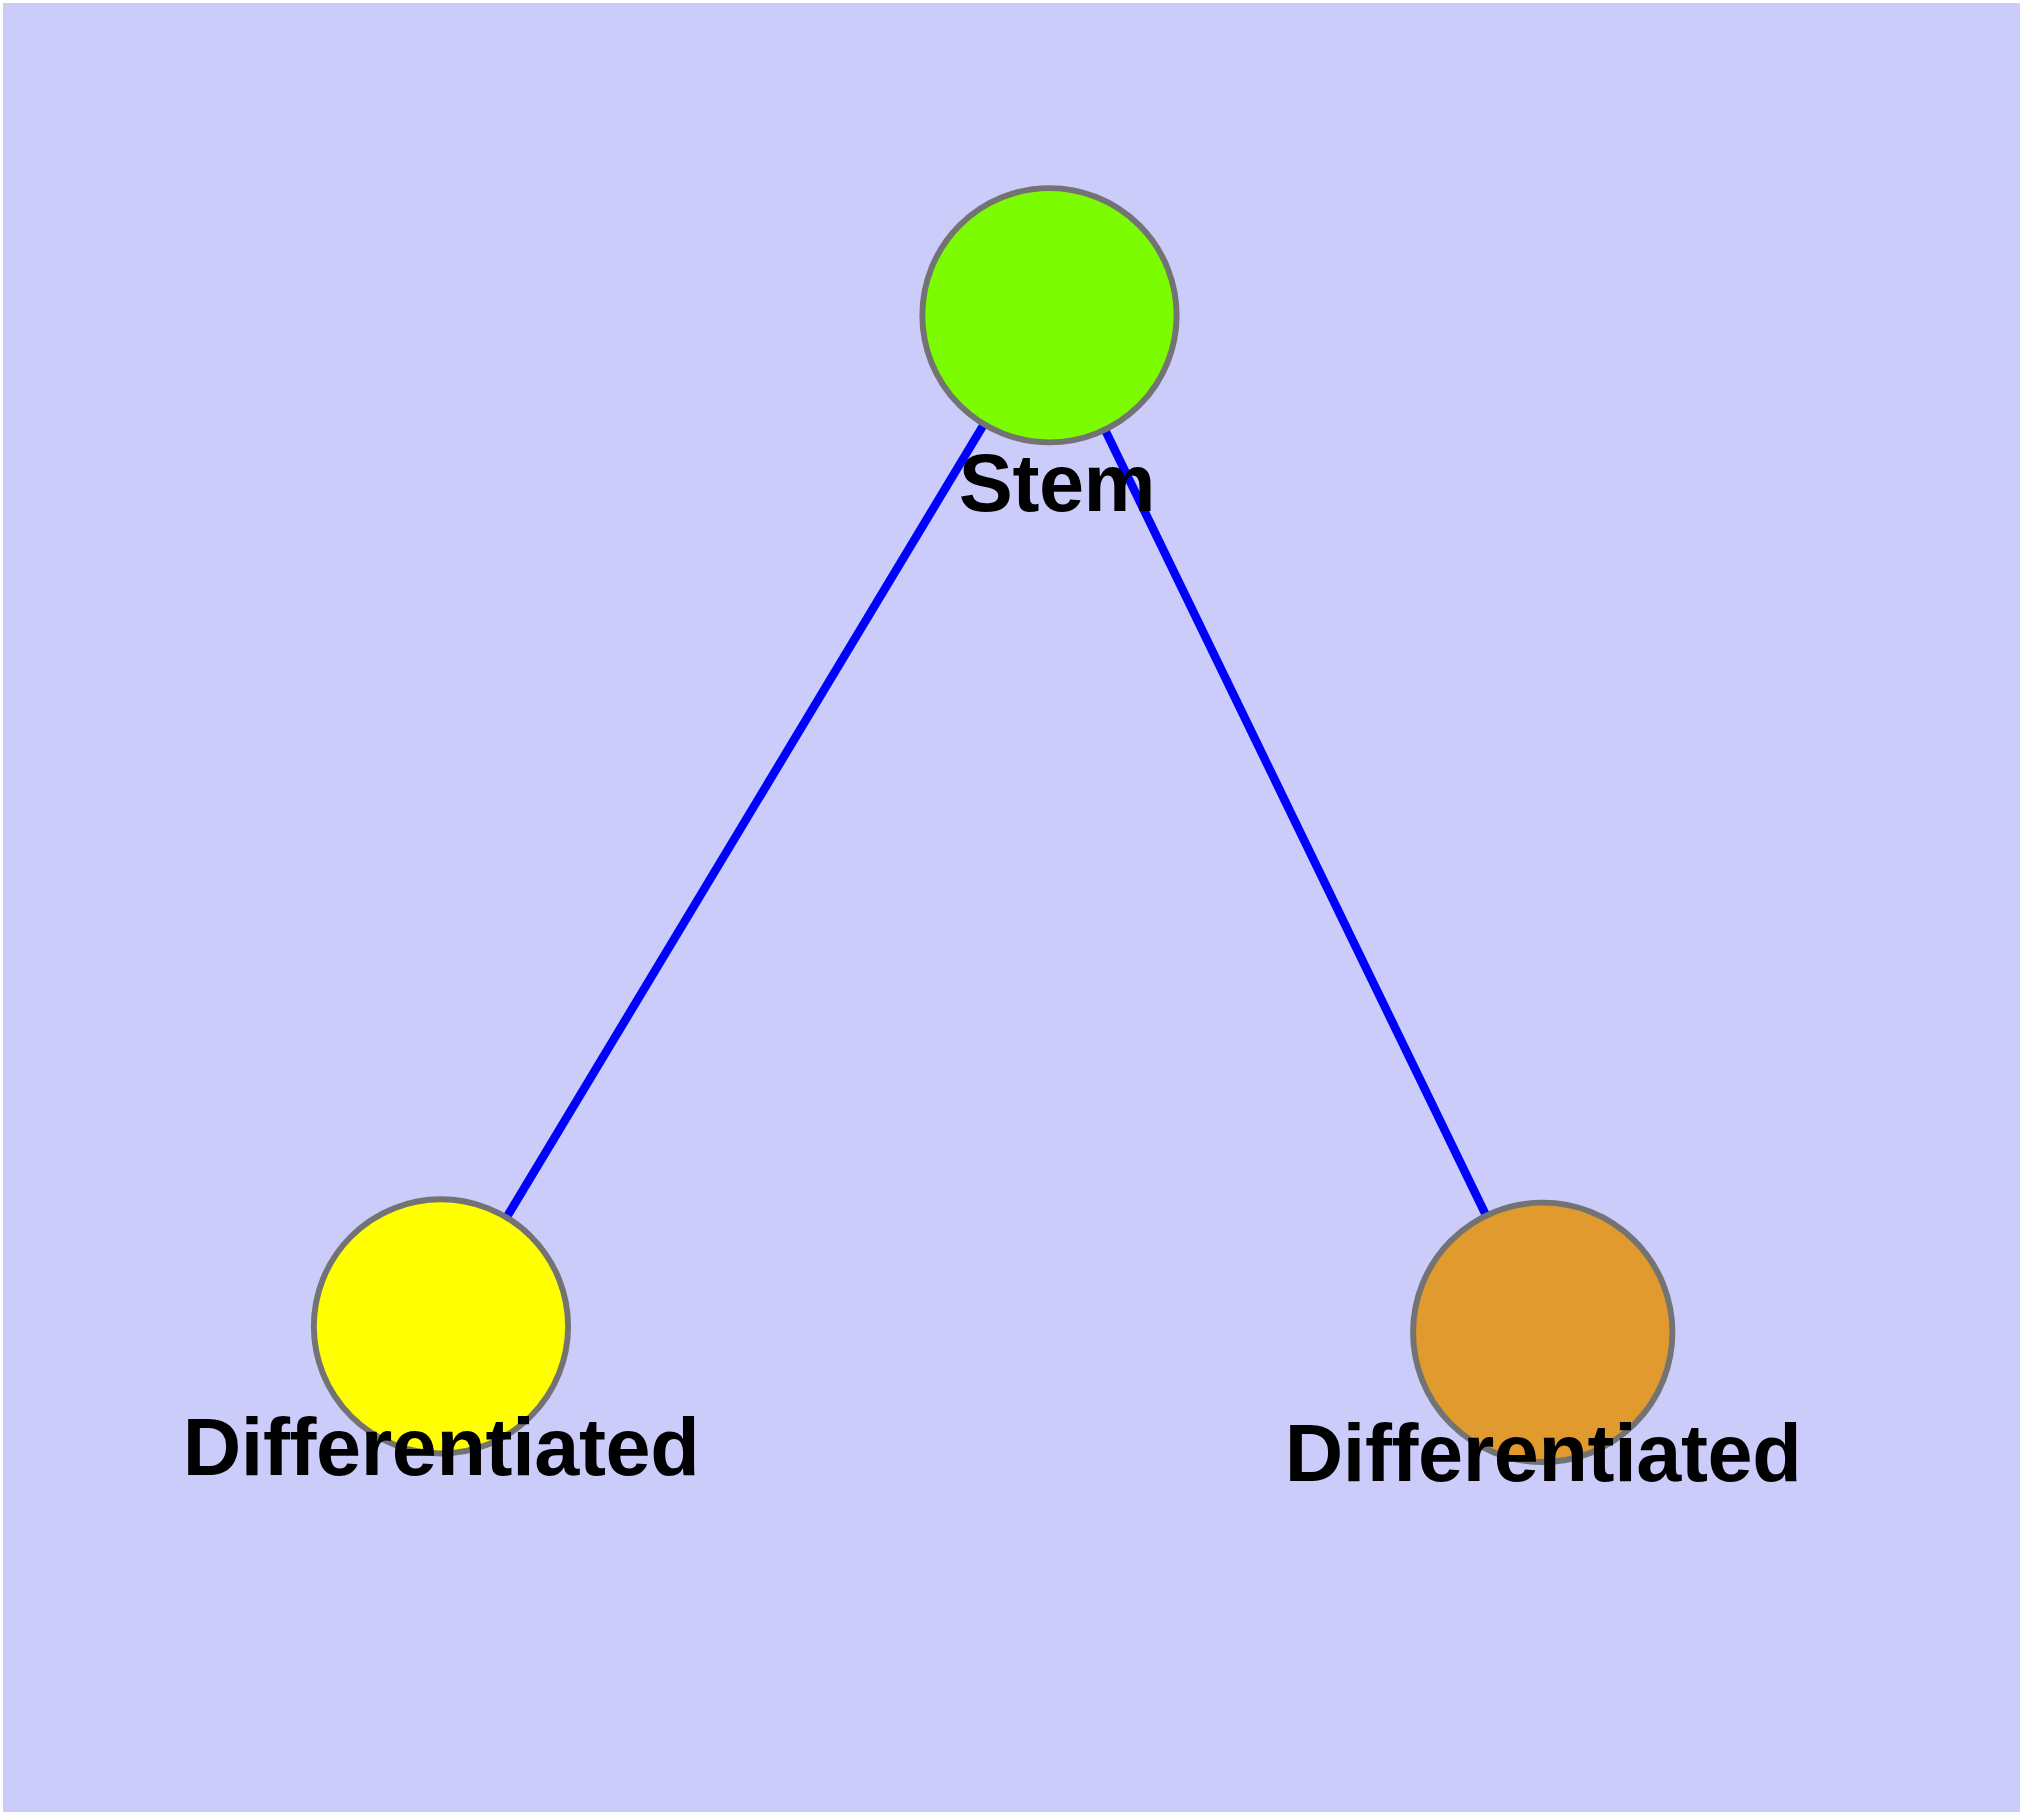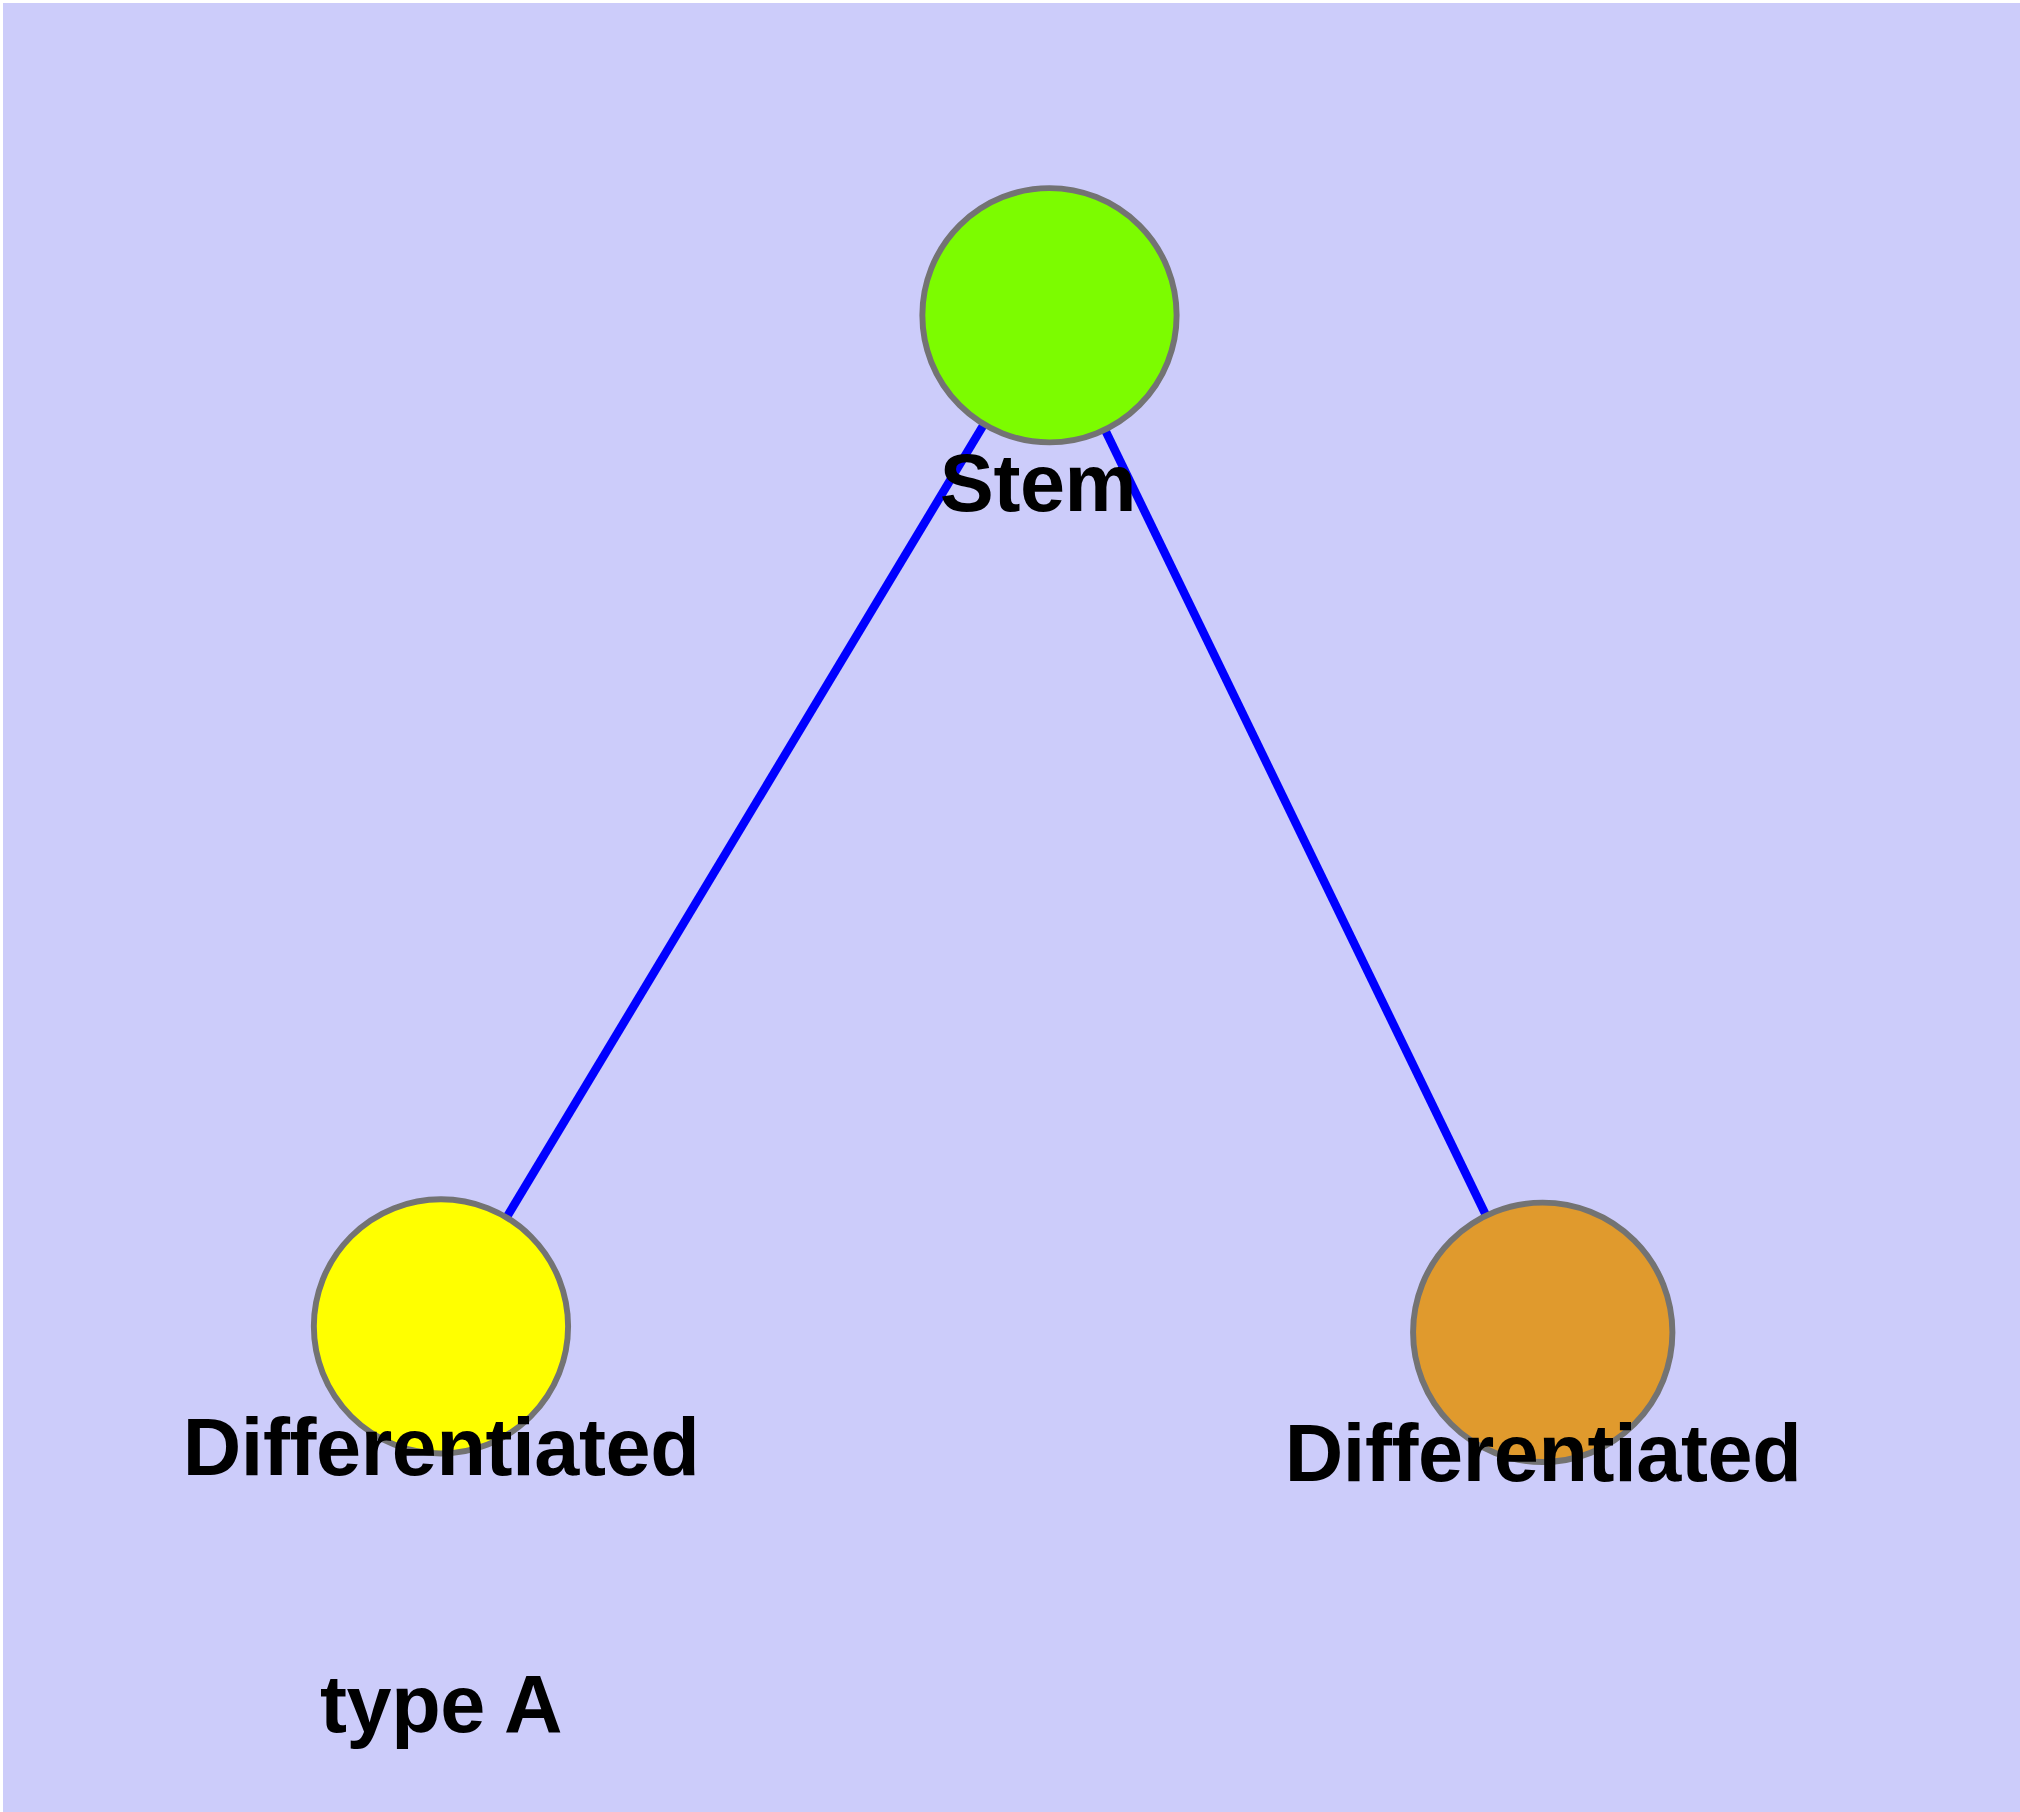--- a/index.html
+++ b/index.html
@@ -59,27 +59,26 @@
       <line x1="1238" y1="372" x2="1820" y2="1572" stroke="#0000ff" stroke-width="10" stroke-linecap="butt"></line>
     </g>
 
     <g>
       <circle cx="1238" cy="372" r="150" fill="#7cfc00" stroke="#737373" stroke-width="7"></circle>
       <circle cx="520" cy="1565" r="150" fill="#ffff00" stroke="#737373" stroke-width="7"></circle>
       <circle cx="1820" cy="1572" r="153" fill="#e09a2d" stroke="#737373" stroke-width="7"></circle>
     </g>
   </svg>
 
-  <div class="node-label" style="left:699px; top:269px; width:678px; font-size:81px;">
+  <div class="node-label" style="left:718px; top:269px; width:678px; font-size:81px;">
     <div>Stem</div>
   </div>
 
   <div class="node-label" style="left:102px; top:1233px; width:678px; font-size:81px;">
     <div>Differentiated</div>
-    <div>type A</div>
   </div>
 
   <div class="node-label" style="left:1204px; top:1239px; width:678px; font-size:81px;">
     <div>Differentiated</div>
   </div>
 
   <div class="node-hit" style="left:922px; top:188px; width:254px; height:254px;"></div>
   <div class="node-hit" style="left:314px; top:1199px; width:254px; height:254px;"></div>
   <div class="node-hit" style="left:1413px; top:1203px; width:259px; height:259px;"></div>
 

